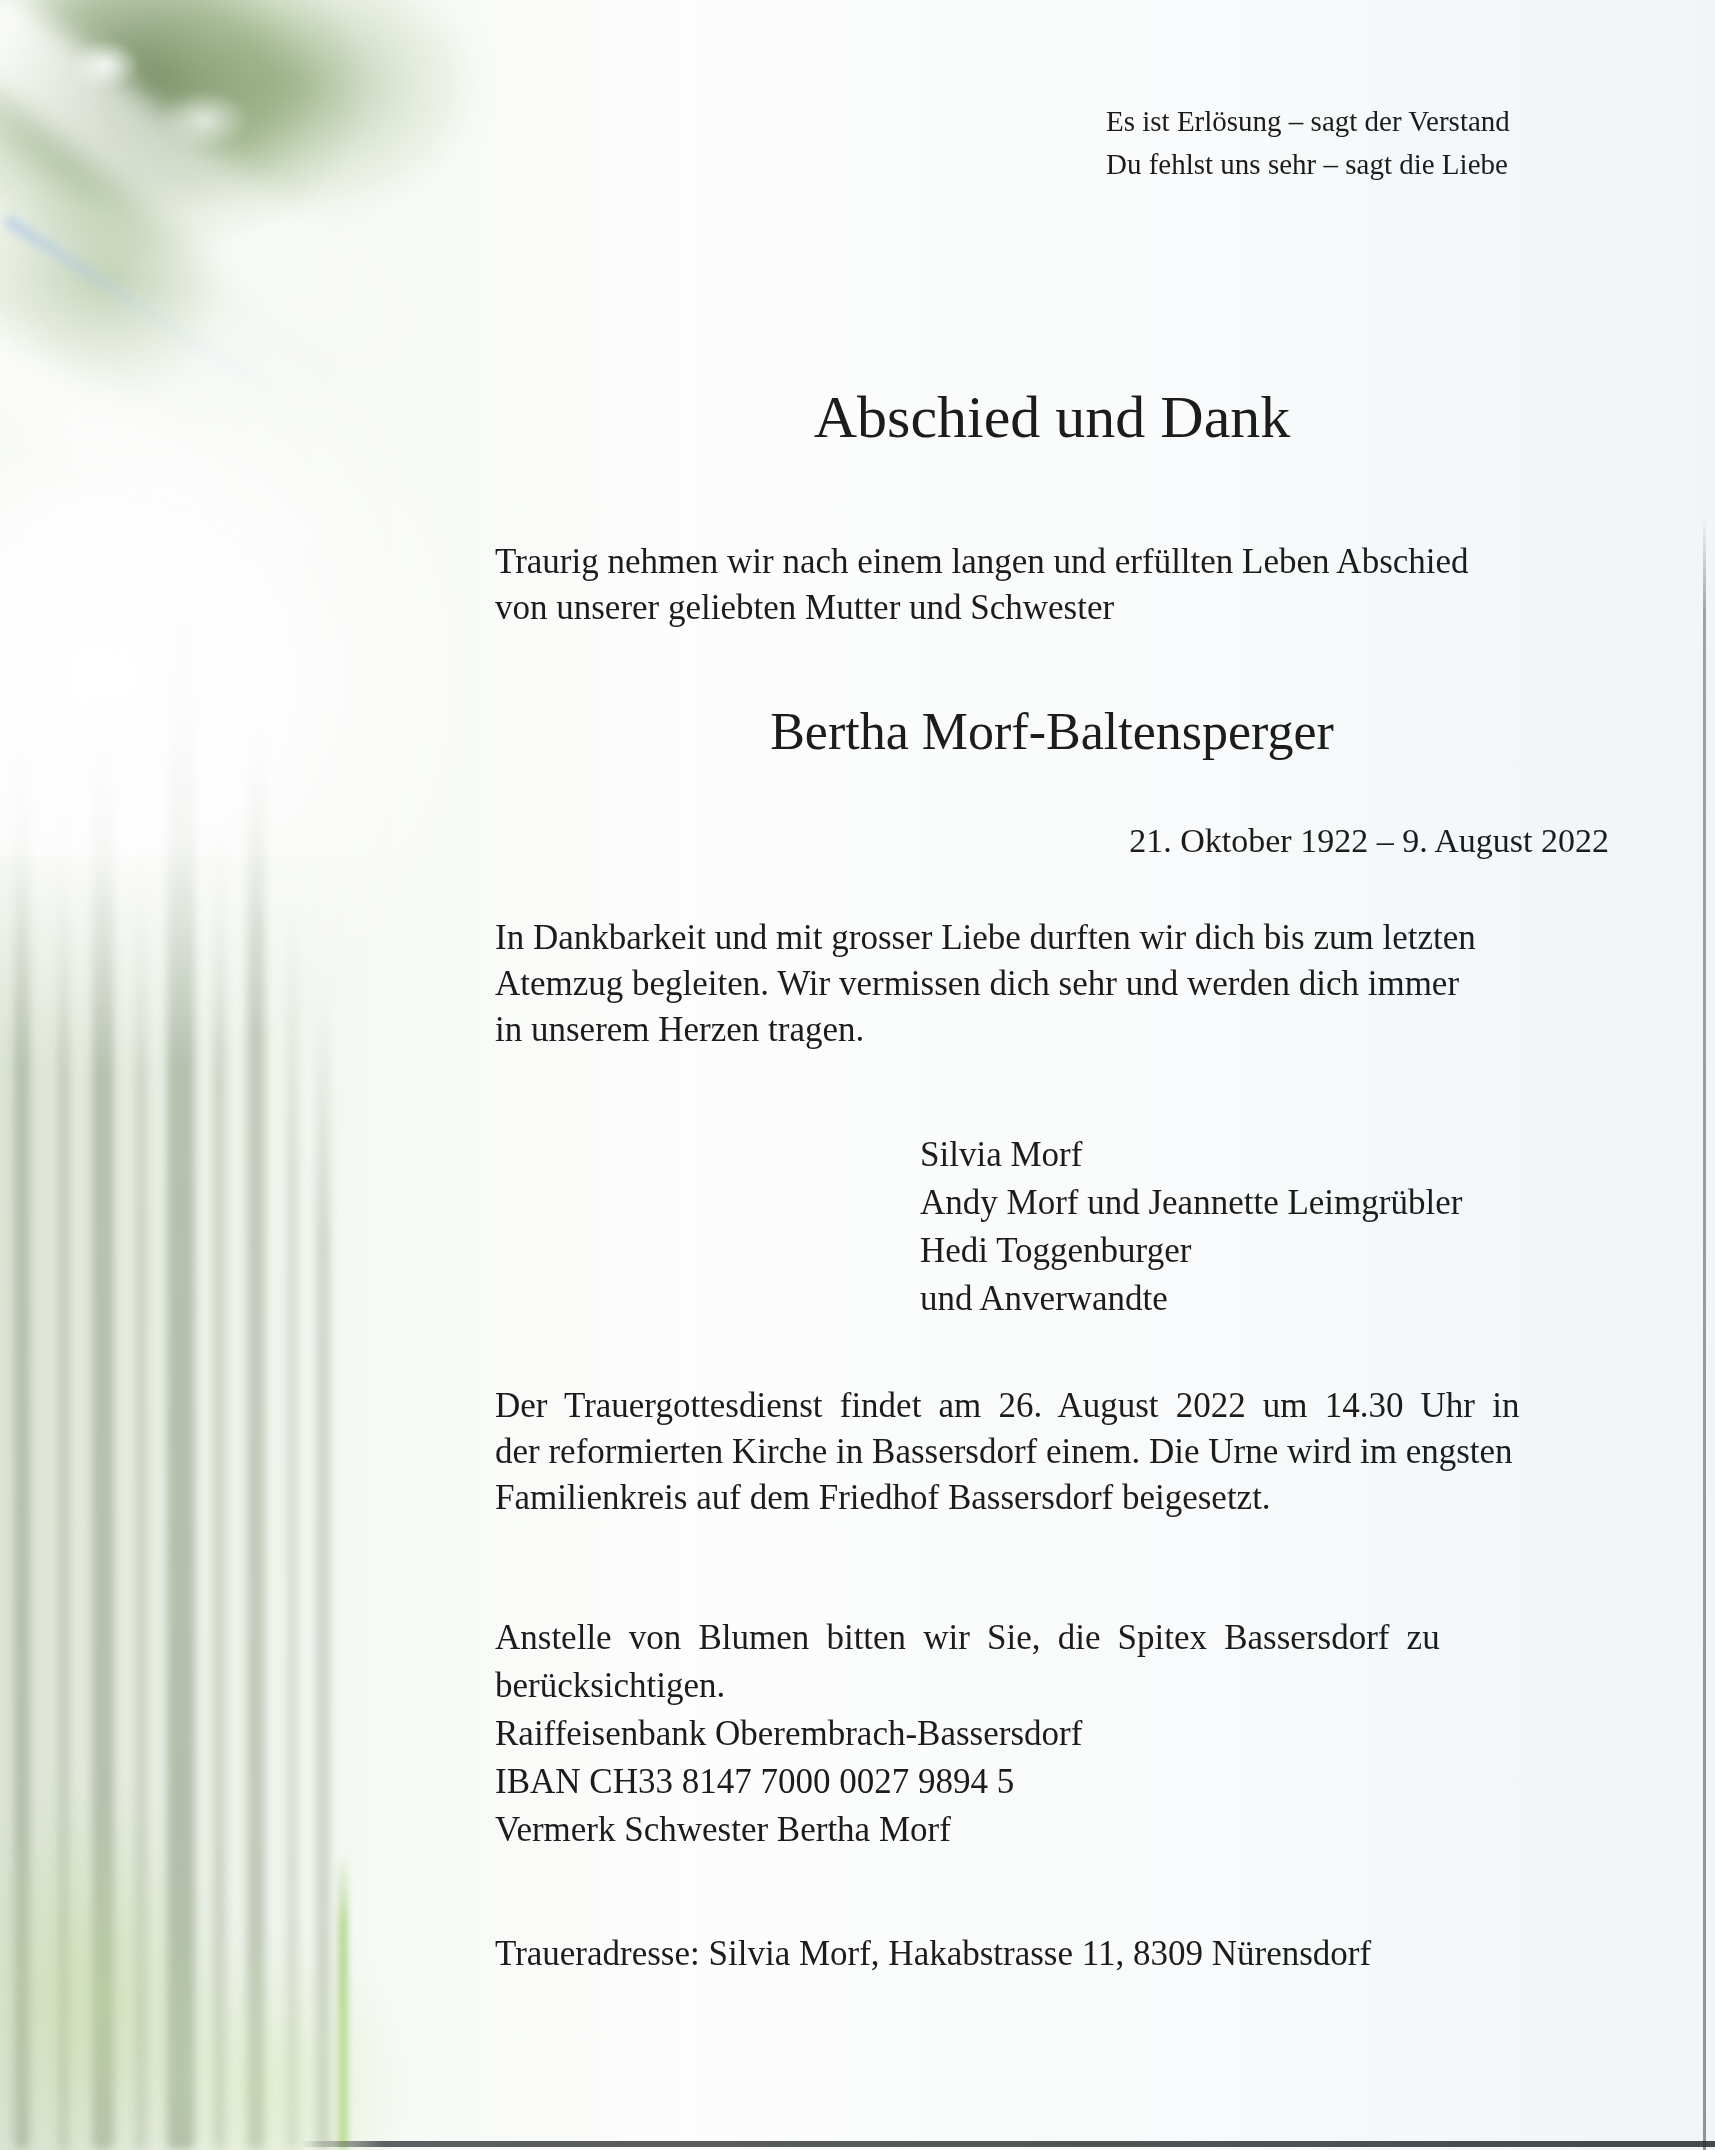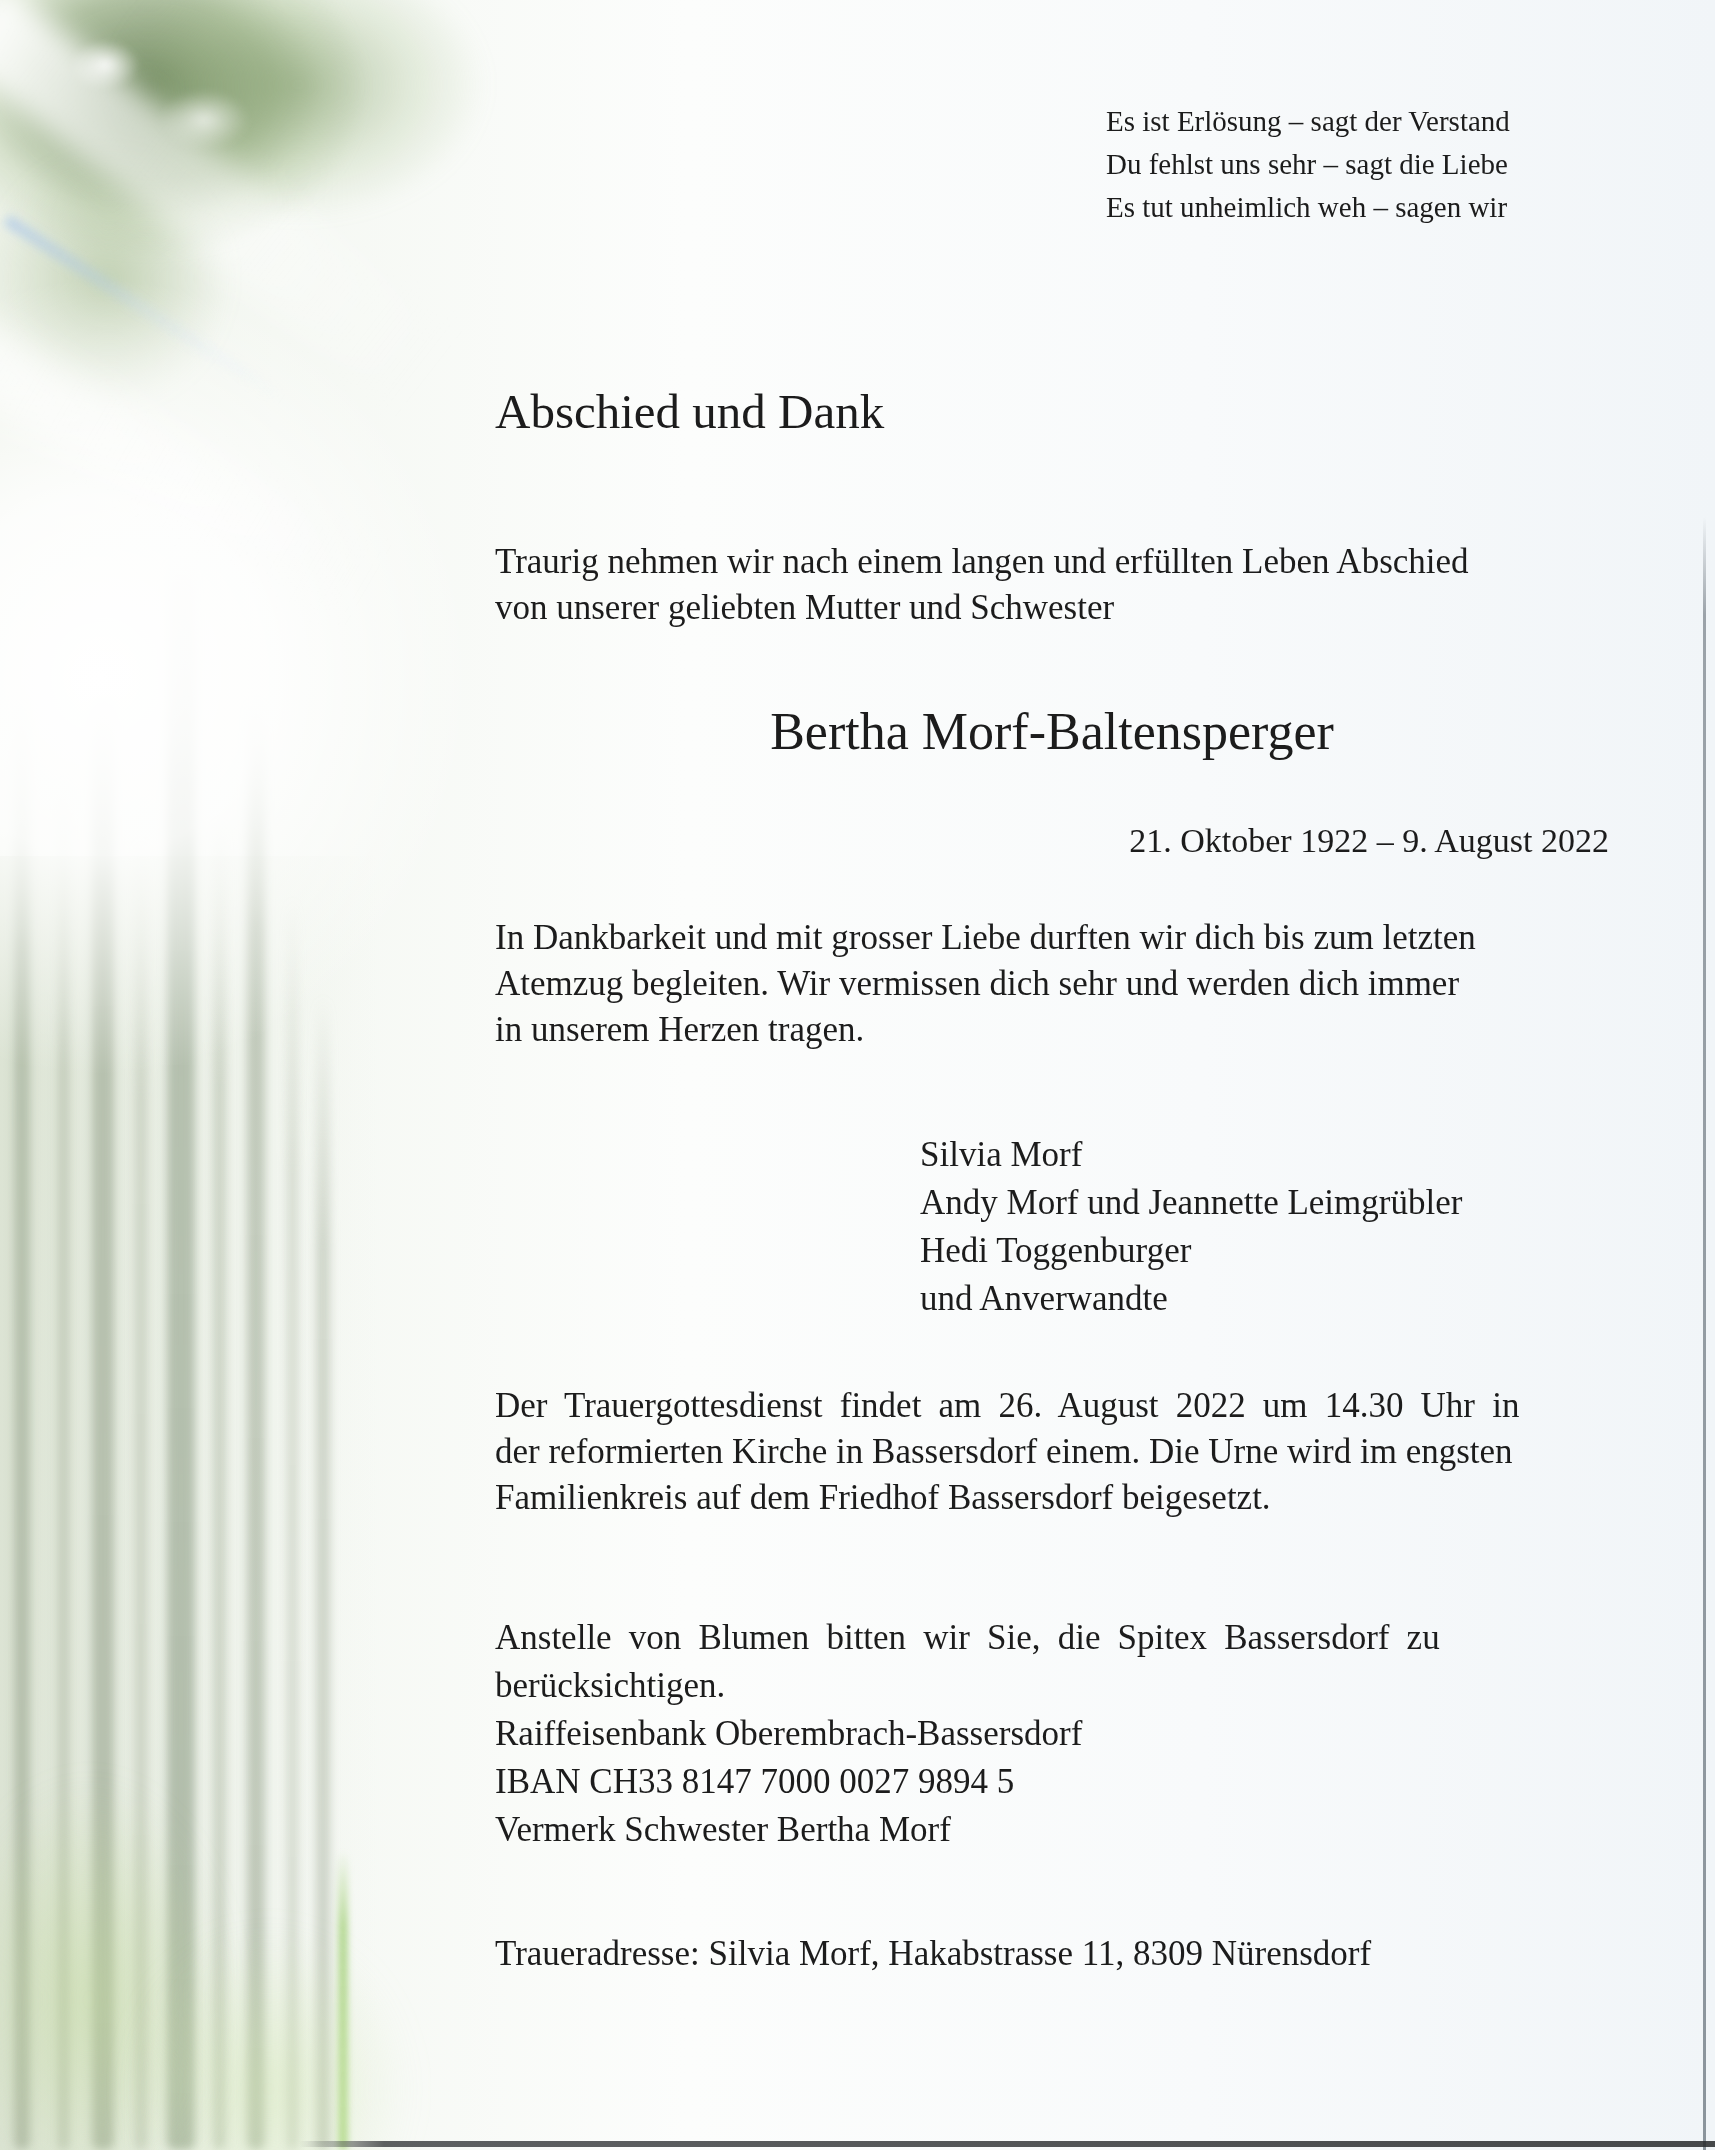--- a/index.html
+++ b/index.html
@@ -54,21 +54,21 @@
     background:radial-gradient(closest-side,rgba(205,228,170,0.45),transparent); filter:blur(18px); }
   
   .scan-right { position:absolute; left:1703px; top:517px; width:3px; height:1633px;
     background:linear-gradient(180deg,rgba(150,158,165,0),rgba(140,148,155,0.85) 6%,rgba(128,138,146,0.9)); }
   .scan-bottom { position:absolute; left:299px; top:2141px; width:1417px; height:6px;
     background:linear-gradient(90deg,rgba(60,60,60,0),rgba(55,58,60,0.8) 6%,rgba(40,42,44,0.85)); }
   
   .txt { position:absolute; }
   .line { white-space:nowrap; }
   .verse   { left:1106px; top:100px; font-size:29px; line-height:43px; }
-  .title   { left:495px; top:383px; width:1114px; font-size:49px; }
+  .title   { left:495px; top:383px; width:1114px; text-align:center; font-size:60px; }
   .intro   { left:495px; top:539px; font-size:35px; line-height:46px; }
   .name    { left:495px; top:702px; width:1114px; text-align:center; font-size:52px; line-height:1.15; }
   .dates   { left:495px; top:822px; width:1114px; text-align:right; font-size:34px; }
   .tribute { left:495px; top:915px; font-size:35px; line-height:46px; }
   .mourners{ left:920px; top:1131px; font-size:35px; line-height:48px; }
   .service { left:495px; top:1383px; font-size:35px; line-height:46px; }
   .donation{ left:495px; top:1614px; font-size:35px; line-height:48px; }
   .contact { left:495px; top:1934px; font-size:35px; }
   .stretch { word-spacing:0.24em; }
 </style>
@@ -99,21 +99,20 @@
     <div class="bush-2"></div>
     <div class="glow"></div>
     <div class="ray-1"></div>
     <div class="ray-2"></div>
     <div class="flare"></div>
   </div>
 
   <div class="txt verse">
     <div class="line">Es ist Erlösung – sagt der Verstand</div>
     <div class="line">Du fehlst uns sehr – sagt die Liebe</div>
-    <div class="line">Es tut unheimlich weh – sagen wir</div>
   </div>
 
   <div class="txt title">Abschied und Dank</div>
 
   <div class="txt intro">
     <div class="line">Traurig nehmen wir nach einem langen und erfüllten Leben Abschied</div>
     <div class="line">von unserer geliebten Mutter und Schwester</div>
   </div>
 
   <div class="txt name">Bertha Morf-Baltensperger</div>

